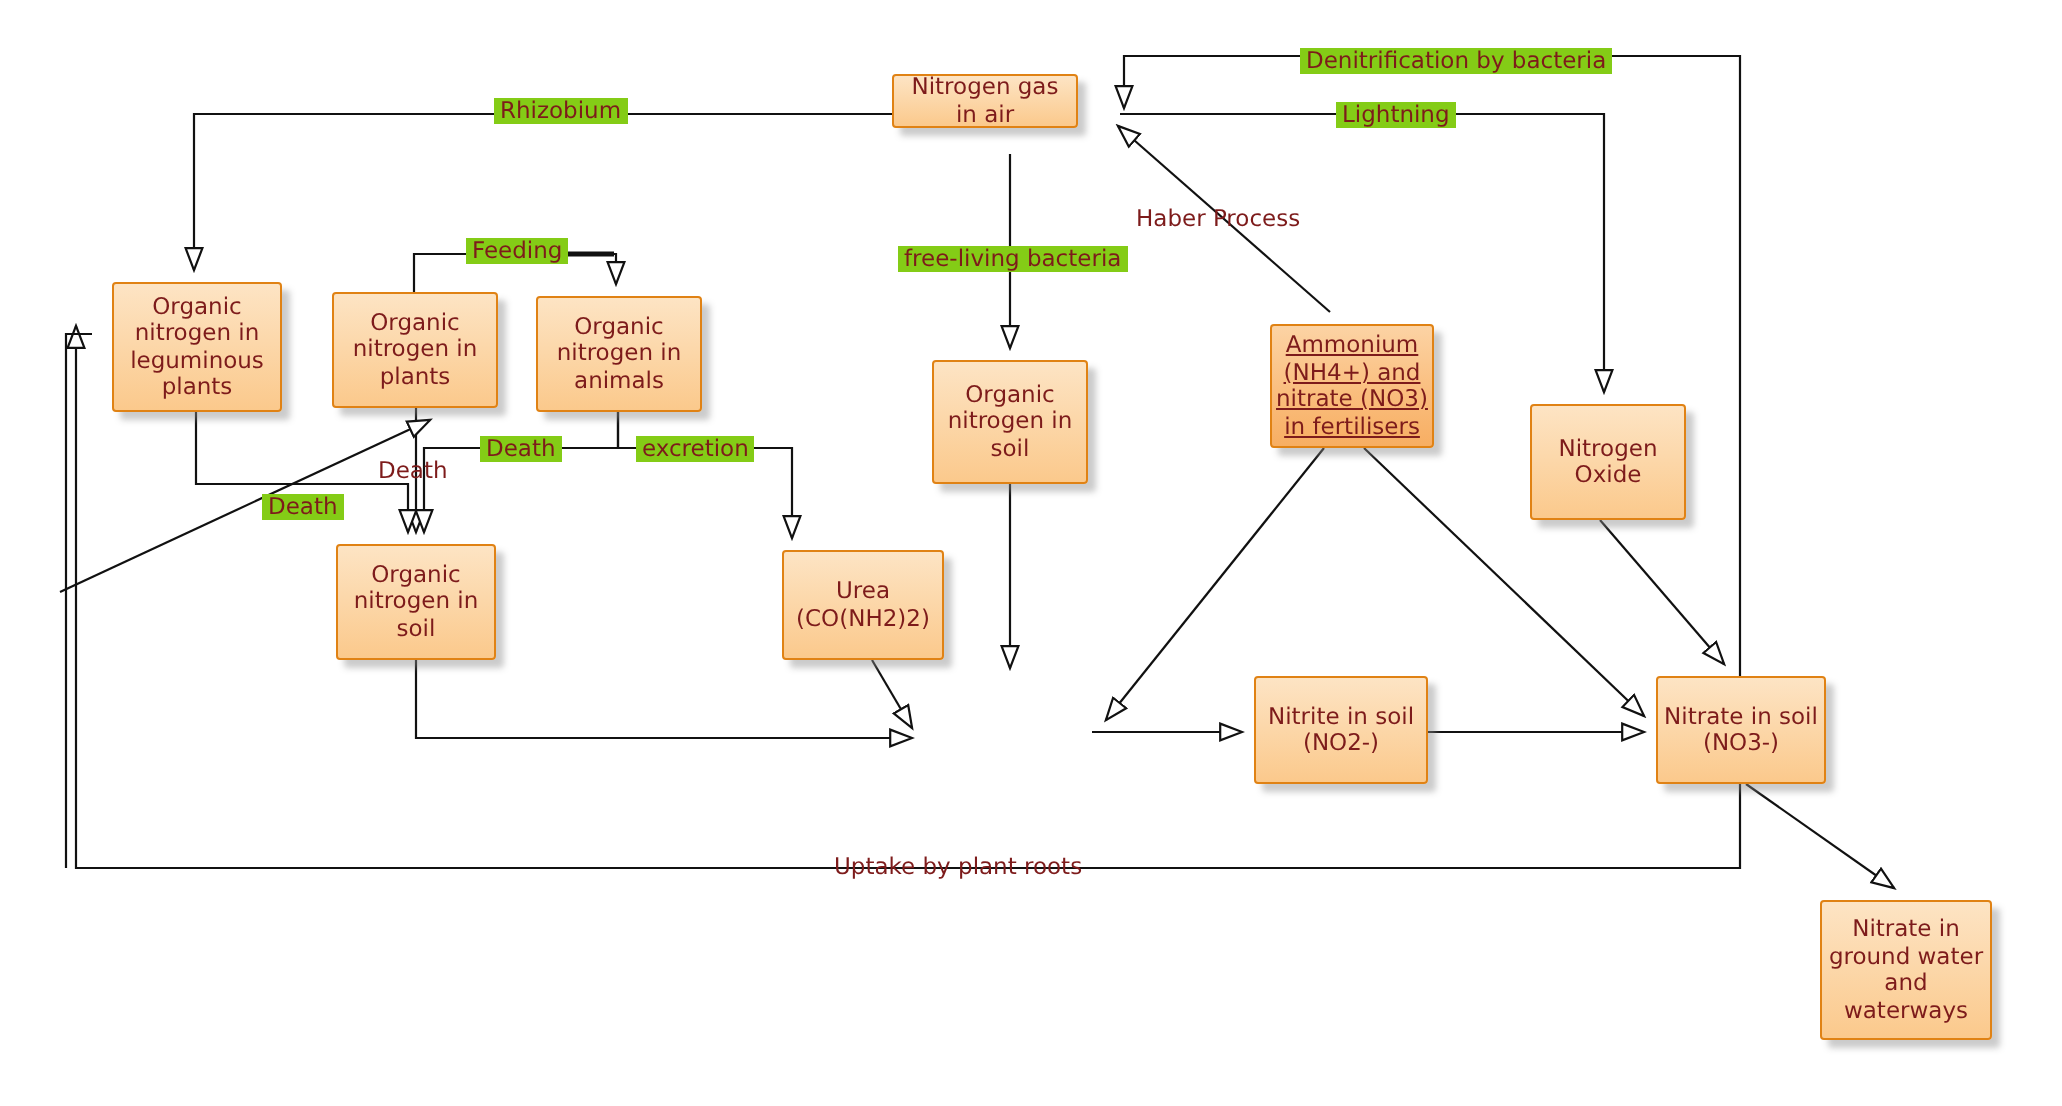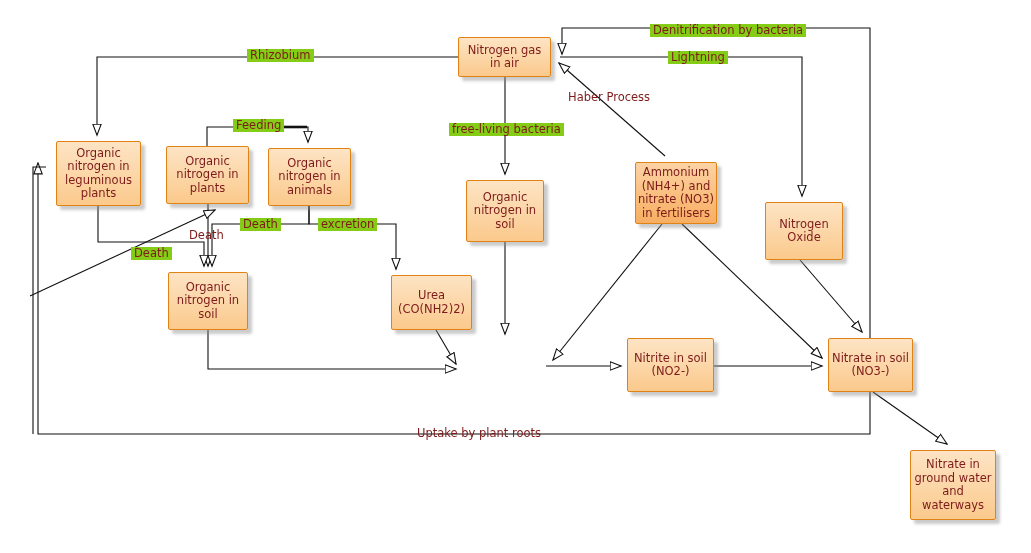--- a/index.html
+++ b/index.html
@@ -22,20 +22,21 @@
     text-align:center;
     color:#7d1b1b;
     font-size:11.5px;
     line-height:13.5px;
     padding:1px 2px;
     z-index:5;
   }
   .node.deep{
     background:linear-gradient(to bottom,#fcd3a4 0%,#fabe7e 55%,#f7ae63 100%);
     border-color:#e08214;
+    text-decoration:underline;
   }
   .node span{display:block;}
 
   .edge-label{
     position:absolute;
     color:#7d1b1b;
     font-size:11.5px;
     line-height:13px;
     background:#84cc16;
     padding:0 3px;
@@ -96,21 +97,21 @@
 
       <path d="M870,392 L870,434 L38,434 L38,163" marker-end="url(#ah)"></path>
       <path d="M33,434 L33,167 L46,167"></path>
 
       <path d="M873,392 L947,444" marker-end="url(#ah)"></path>
 
       <path d="M30,296 L215,210" marker-end="url(#ah)"></path>
     </g>
   </svg>
 
-  <div class="node" style="left:458px;top:37px;width:93px;height:40px;">
+  <div class="node" style="left:446px;top:37px;width:93px;height:27px;">
     <span>Nitrogen gas in air</span>
   </div>
 
   <div class="node" style="left:56px;top:141px;width:85px;height:65px;">
     <span>Organic nitrogen in leguminous plants</span>
   </div>
 
   <div class="node" style="left:166px;top:146px;width:83px;height:58px;">
     <span>Organic nitrogen in plants</span>
   </div>
@@ -151,21 +152,21 @@
   <div class="node" style="left:910px;top:450px;width:86px;height:70px;">
     <span>Nitrate in ground water and waterways</span>
   </div>
 
   <div class="edge-label" style="left:247px;top:49px;">Rhizobium</div>
 
   <div class="edge-label" style="left:650px;top:24px;">Denitrification by bacteria</div>
 
   <div class="edge-label" style="left:668px;top:51px;">Lightning</div>
 
-  <div class="edge-label nobg" style="left:565px;top:91px;">Haber Process</div>
+  <div class="edge-label nobg" style="left:565px;top:103px;">Haber Process</div>
 
   <div class="edge-label" style="left:449px;top:123px;">free-living bacteria</div>
 
   <div class="edge-label" style="left:233px;top:119px;">Feeding</div>
 
   <div class="edge-label" style="left:240px;top:218px;">Death</div>
 
   <div class="edge-label" style="left:318px;top:218px;">excretion</div>
 
   <div class="edge-label nobg" style="left:186px;top:229px;">Death</div>

